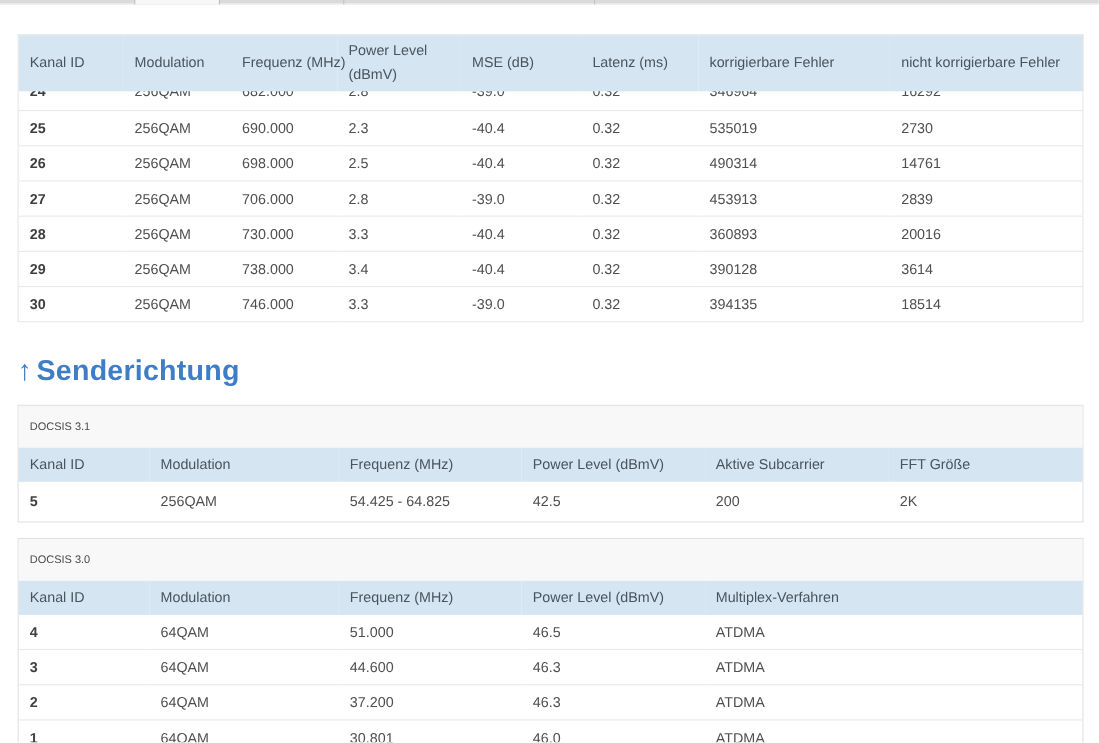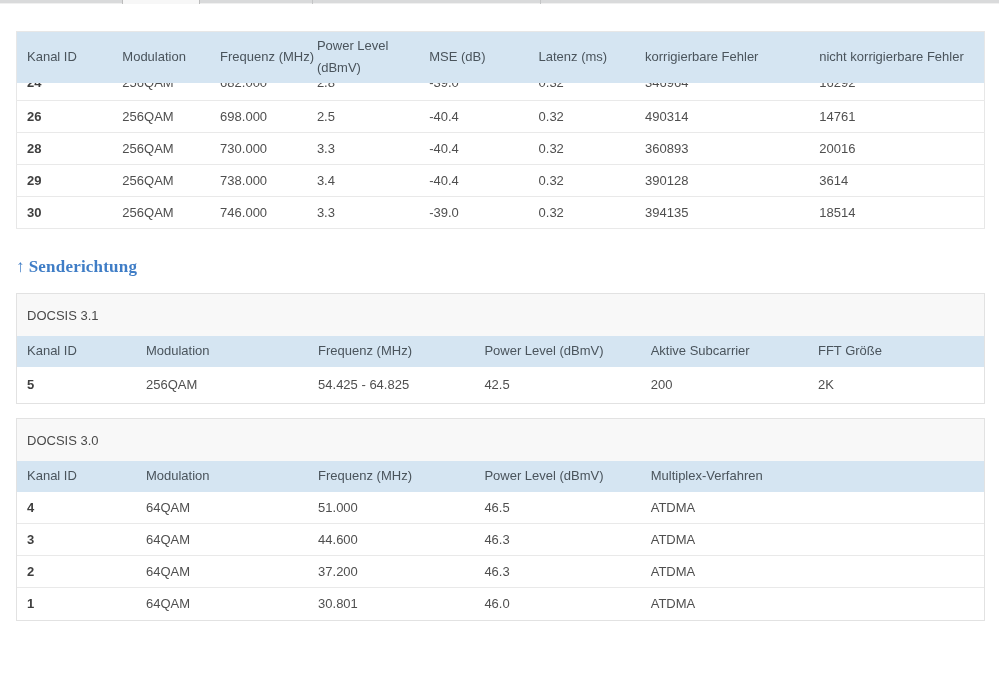--- a/index.html
+++ b/index.html
@@ -36,27 +36,27 @@
   .tbl-down { border: 1px solid #e7e7e7; }
   .tbl-up31 td { height: 36px; }
 
   
   tr.clipped td { padding: 0; height: 17px; }
   .clipwrap { position: relative; height: 17px; overflow: hidden; }
   .clipinner { position: absolute; top: -16px; left: 10px; height: 32px; line-height: 32px; }
   .clipinner.b { font-weight: 700; color: #3f3f3f; text-align: right; }
 
   .up-heading {
-    color: #3f7dc6; font-size: 17px; font-weight: 600;
-    margin: 28px 0 16px 0; letter-spacing: 0.2px; font-family: Liberation Serif, serif;
+    color: #3f7dc6; font-size: 26px; font-weight: 600;
+    margin: 28px 0 16px 0; letter-spacing: 0.2px;
   }
   .up-heading .arrow { font-weight: 400; margin-right: 4px; }
 
   .panel { border: 1px solid #e2e2e2; margin-bottom: 14px; background: #fff; }
-  .panel-title { background: #f8f8f8; padding: 14px 10px 13px 10px; font-size: 13px; color: #4a4a4a; }
+  .panel-title { background: #f8f8f8; padding: 14px 10px 13px 10px; font-size: 10px; color: #4a4a4a; }
   .panel .tbl tbody tr:last-child td { border-bottom: none; }
 </style>
 </head>
 <body>
 
 <div class="page">
 
   <div class="hscroll">
     <div class="thumb"></div>
     <div class="divider d1"></div>
@@ -125,28 +125,48 @@
                 <div class="clipinner">346964</div>
               </div>
             </td>
             <td>
               <div class="clipwrap">
                 <div class="clipinner">16292</div>
               </div>
             </td>
           </tr>
           <tr>
+            <td class="b">25</td>
+            <td>256QAM</td>
+            <td>690.000</td>
+            <td>2.3</td>
+            <td>-40.4</td>
+            <td>0.32</td>
+            <td>535019</td>
+            <td>2730</td>
+          </tr>
+          <tr>
             <td class="b">26</td>
             <td>256QAM</td>
             <td>698.000</td>
             <td>2.5</td>
             <td>-40.4</td>
             <td>0.32</td>
             <td>490314</td>
             <td>14761</td>
+          </tr>
+          <tr>
+            <td class="b">27</td>
+            <td>256QAM</td>
+            <td>706.000</td>
+            <td>2.8</td>
+            <td>-39.0</td>
+            <td>0.32</td>
+            <td>453913</td>
+            <td>2839</td>
           </tr>
           <tr>
             <td class="b">28</td>
             <td>256QAM</td>
             <td>730.000</td>
             <td>3.3</td>
             <td>-40.4</td>
             <td>0.32</td>
             <td>360893</td>
             <td>20016</td>

